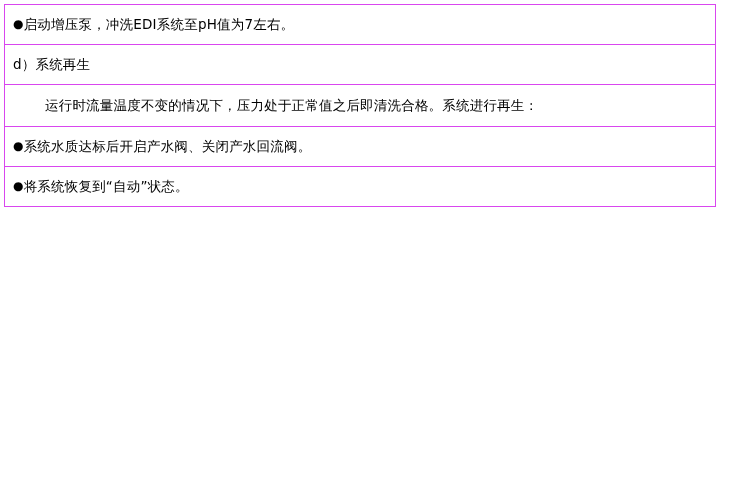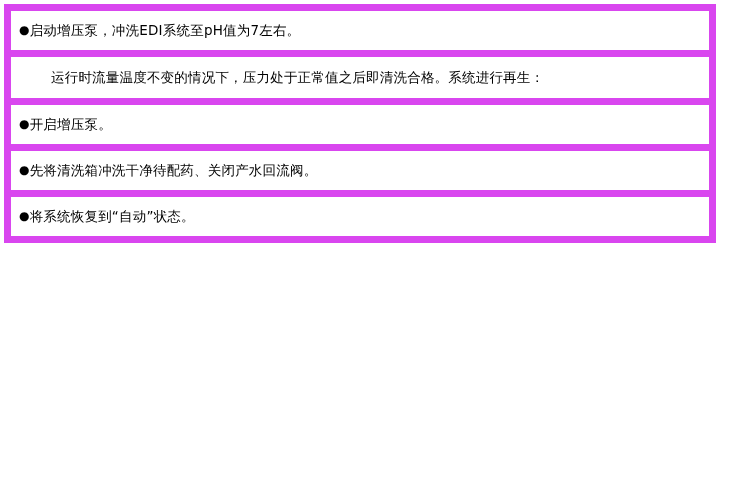--- a/index.html
+++ b/index.html
@@ -14,21 +14,21 @@
     color: #000000;
     overflow: hidden;
   }
   .doc-table {
     border-collapse: collapse;
     width: 712px;
     margin: 4px 0 0 4px;
     table-layout: fixed;
   }
   .doc-table td {
-    border: 7px solid #d946ef;
+    border: 1px solid #d946ef;
     padding: 7px 8px 8px 8px;
     font-size: 13.5px;
     line-height: 1.35;
     vertical-align: middle;
     letter-spacing: 0.2px;
     word-break: break-all;
   }
   .row-bullet td {
     height: 24px;
   }
@@ -50,26 +50,26 @@
   }
 </style>
 </head>
 <body>
 
 <table class="doc-table">
   <tbody>
     <tr class="row-bullet">
       <td><span class="bullet-mark">●</span><span class="cell-text">启动增压泵，冲洗EDI系统至pH值为7左右。</span></td>
     </tr>
+    <tr class="row-heading">
+      <td><span class="bullet-mark"></span><span class="cell-text">d）系统再生</span></td>
+    </tr>
     <tr class="row-para">
       <td><span class="bullet-mark"></span><span class="cell-text">运行时流量温度不变的情况下，压力处于正常值之后即清洗合格。系统进行再生：</span></td>
     </tr>
     <tr class="row-bullet">
-      <td><span class="bullet-mark">●</span><span class="cell-text">开启增压泵。</span></td>
-    </tr>
-    <tr class="row-bullet">
-      <td><span class="bullet-mark">●</span><span class="cell-text">先将清洗箱冲洗干净待配药、关闭产水回流阀。</span></td>
+      <td><span class="bullet-mark">●</span><span class="cell-text">系统水质达标后开启产水阀、关闭产水回流阀。</span></td>
     </tr>
     <tr class="row-bullet">
       <td><span class="bullet-mark">●</span><span class="cell-text">将系统恢复到“自动”状态。</span></td>
     </tr>
   </tbody>
 </table>
 
 </body></html>

